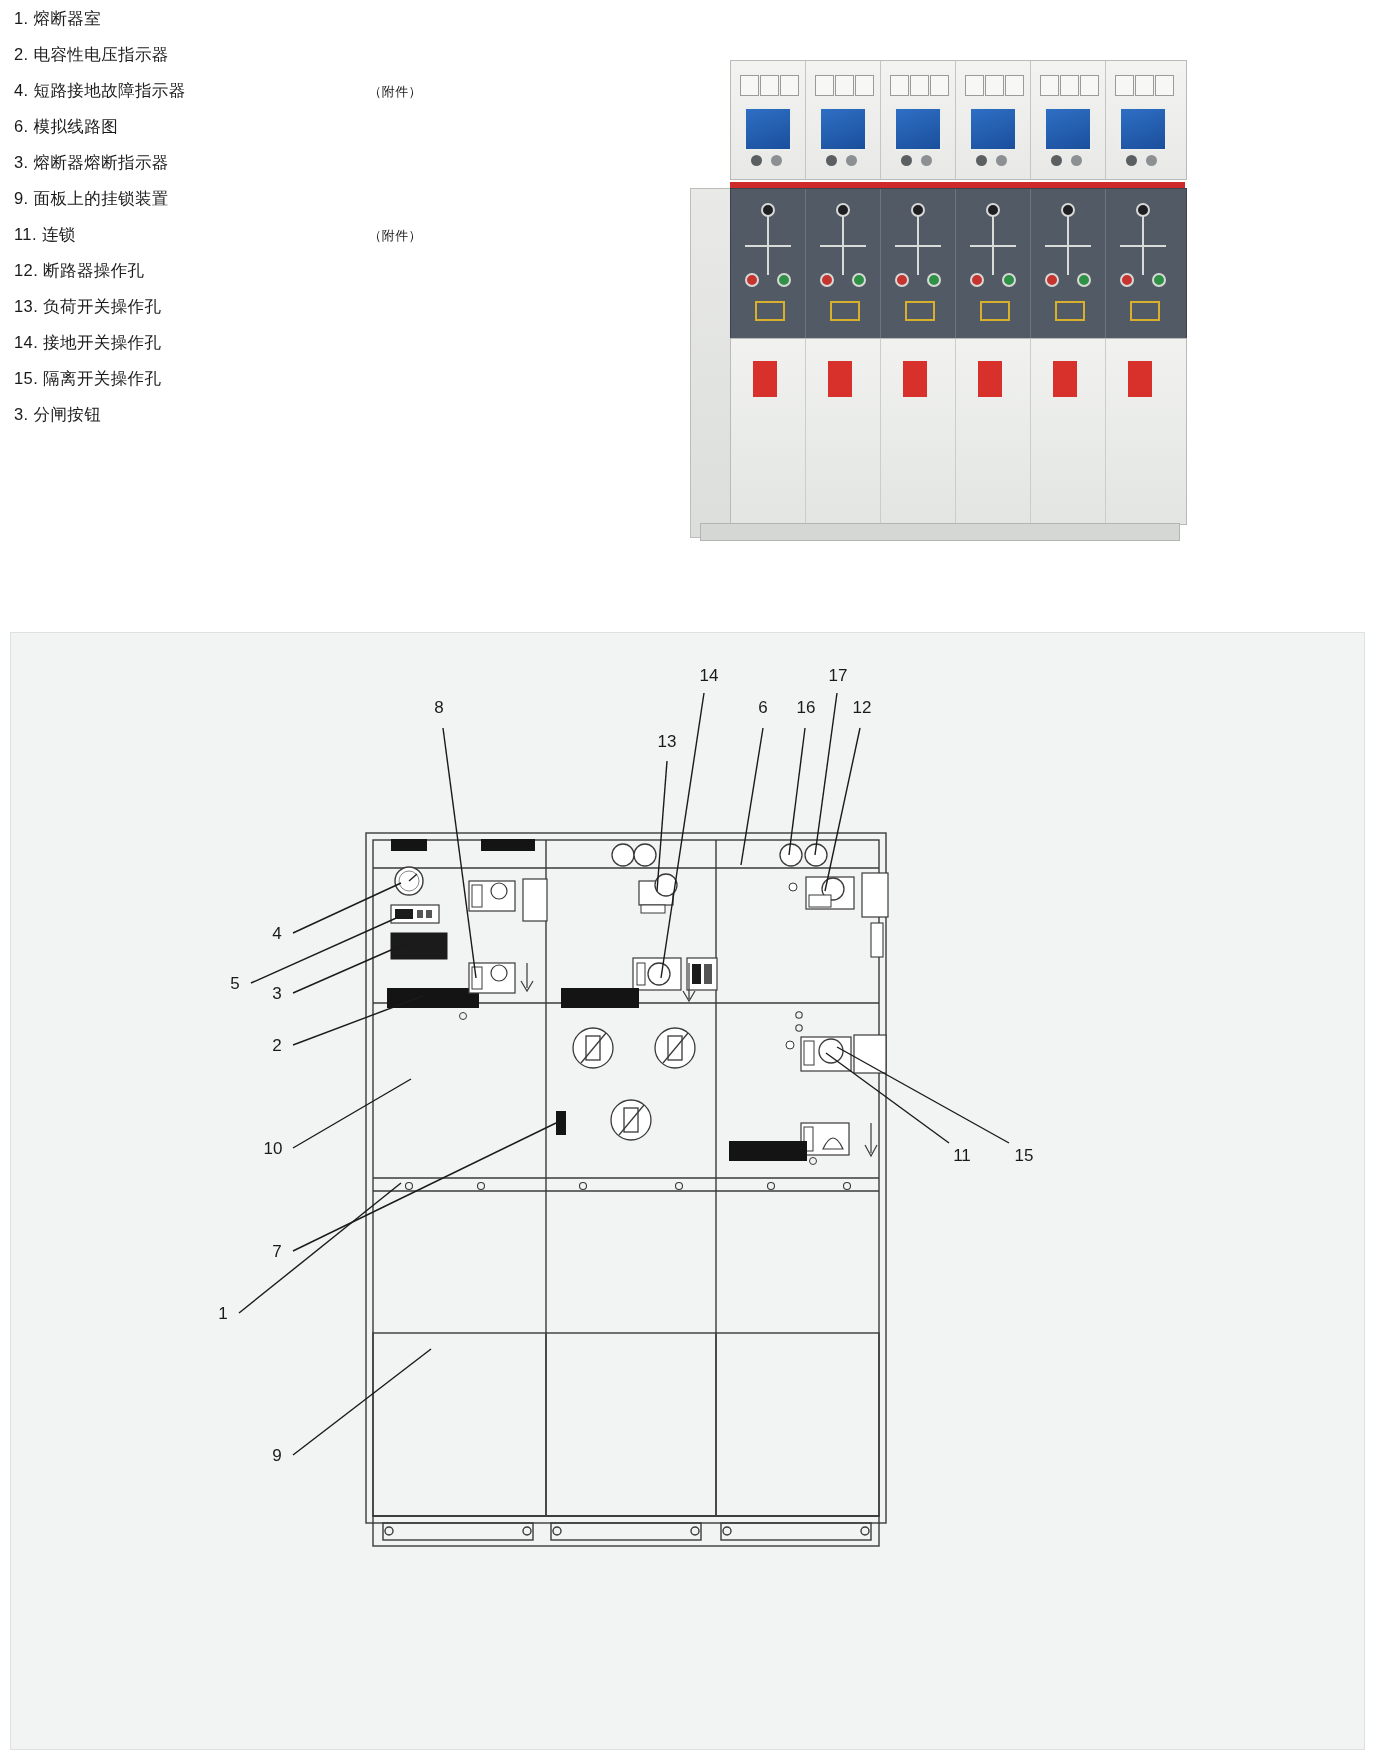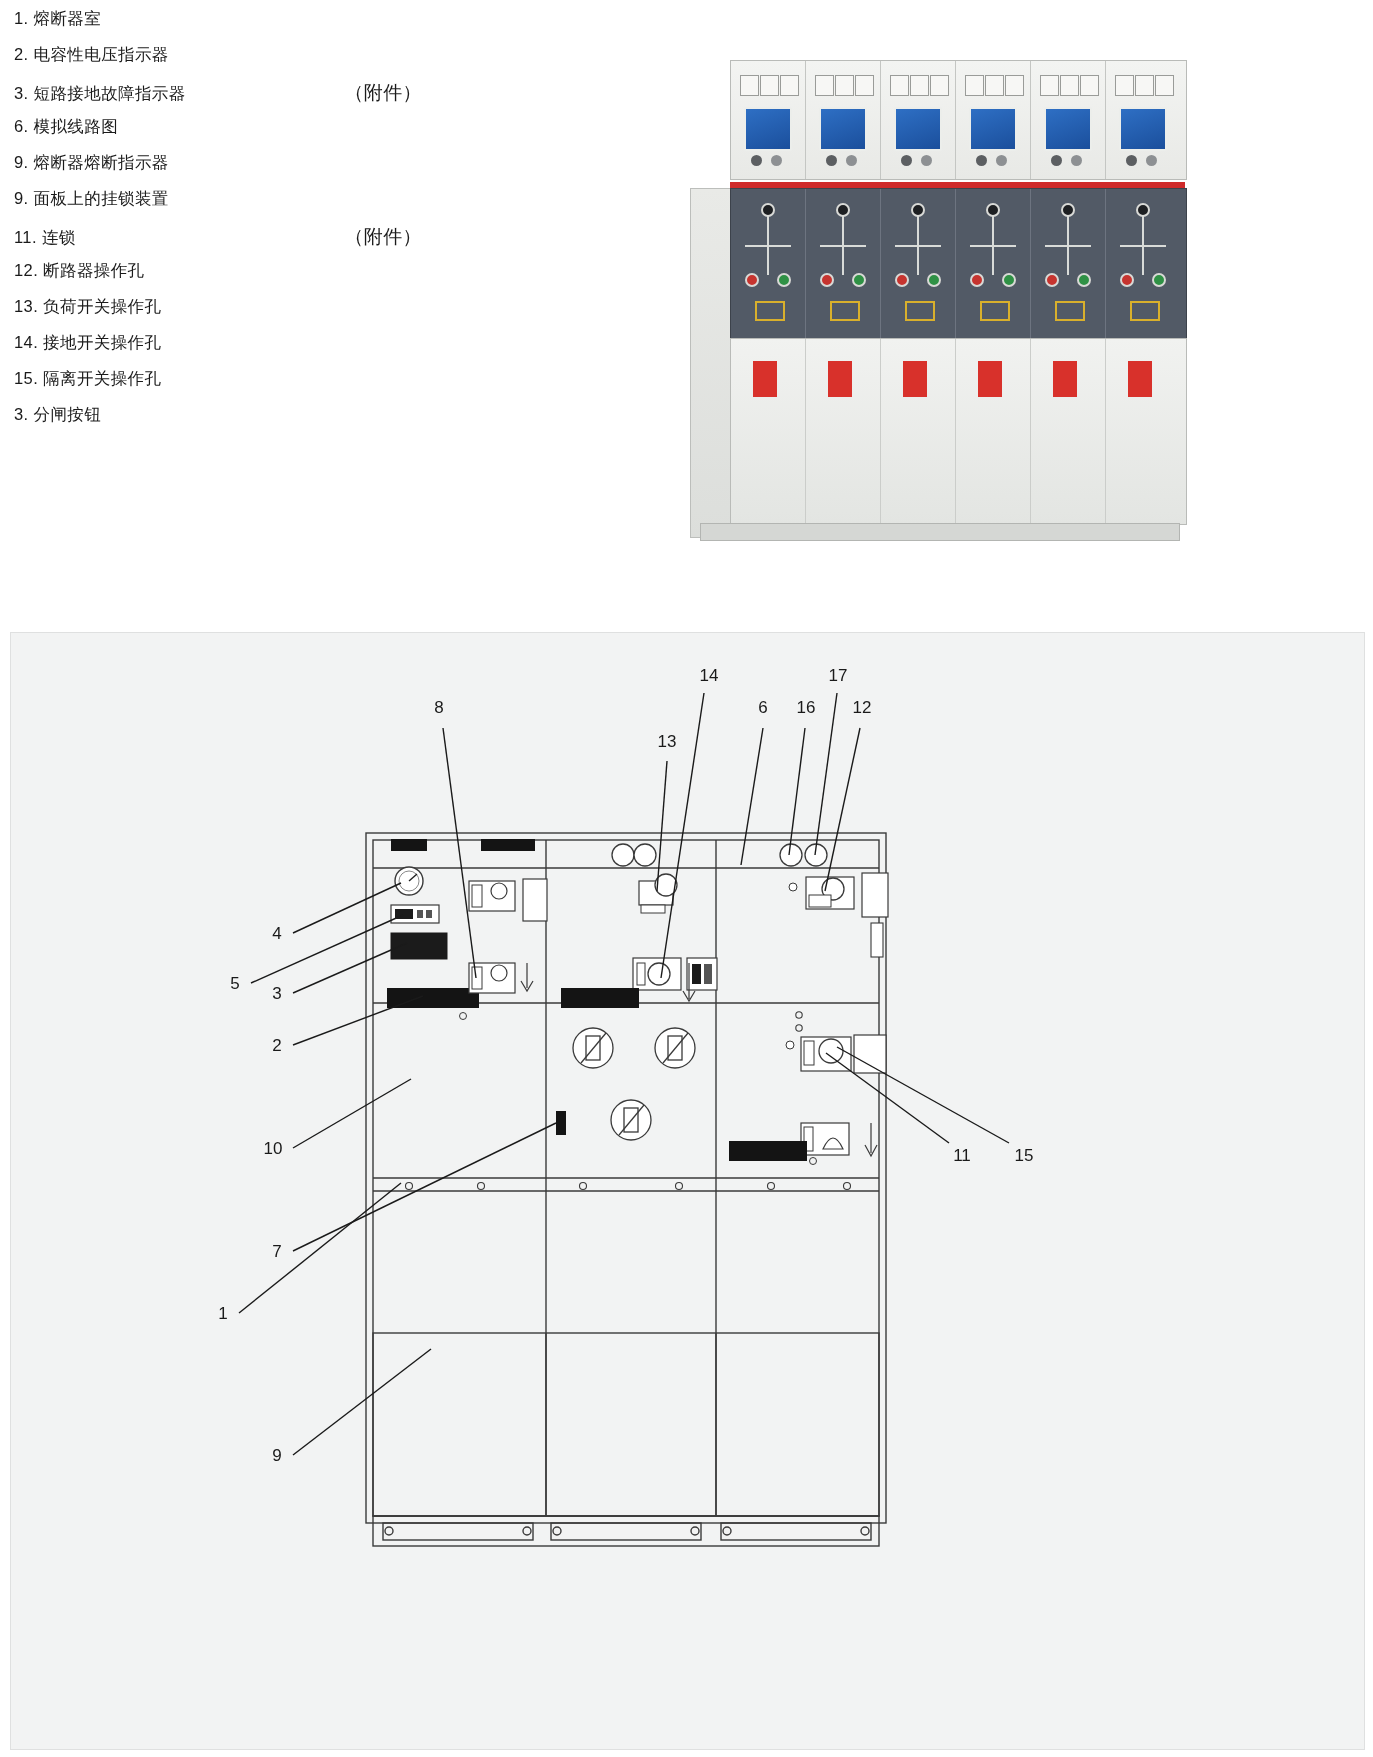--- a/index.html
+++ b/index.html
@@ -31,21 +31,21 @@
     letter-spacing: 0.4px;
   }
   .legend-label {
     white-space: nowrap;
     text-align: right;
   }
   .legend-note {
     margin-left: auto;
     padding-right: 232px;
     white-space: nowrap;
-    font-size: 19px;
+    font-size: 13px;
   }
 
   
   #product-photo {
     position: absolute;
     left: 690px;
     top: 38px;
     width: 500px;
     height: 510px;
   }
@@ -200,29 +200,29 @@
 <div id="legend-list">
   <div class="legend-row">
     <span class="legend-label">1. 熔断器室</span>
     <span class="legend-note"></span>
   </div>
   <div class="legend-row">
     <span class="legend-label">2. 电容性电压指示器</span>
     <span class="legend-note"></span>
   </div>
   <div class="legend-row">
-    <span class="legend-label">3. 短路接地故障指示器</span>
+    <span class="legend-label">4. 短路接地故障指示器</span>
     <span class="legend-note">（附件）</span>
   </div>
   <div class="legend-row">
     <span class="legend-label">6. 模拟线路图</span>
     <span class="legend-note"></span>
   </div>
   <div class="legend-row">
-    <span class="legend-label">9. 熔断器熔断指示器</span>
+    <span class="legend-label">3. 熔断器熔断指示器</span>
     <span class="legend-note"></span>
   </div>
   <div class="legend-row">
     <span class="legend-label">9. 面板上的挂锁装置</span>
     <span class="legend-note"></span>
   </div>
   <div class="legend-row">
     <span class="legend-label">11. 连锁</span>
     <span class="legend-note">（附件）</span>
   </div>

